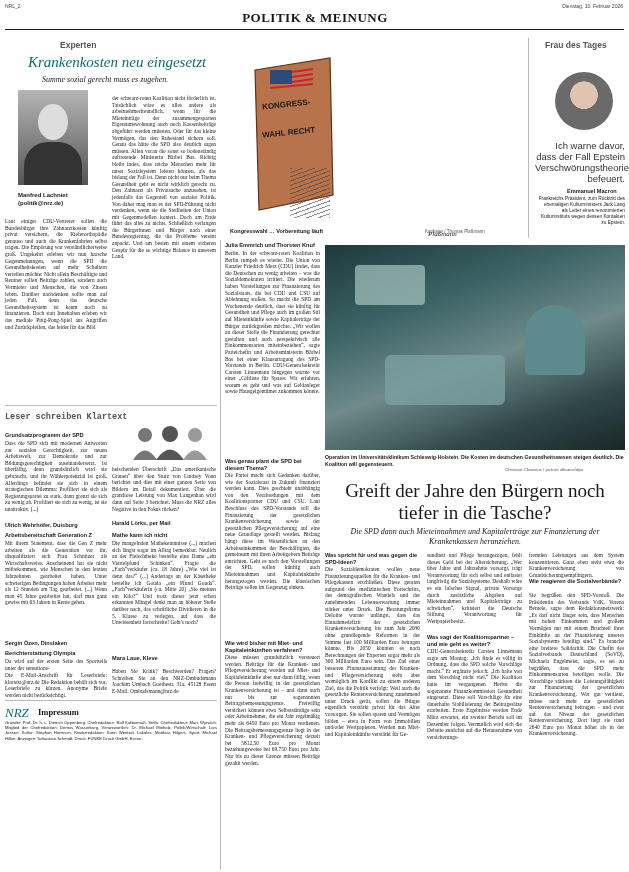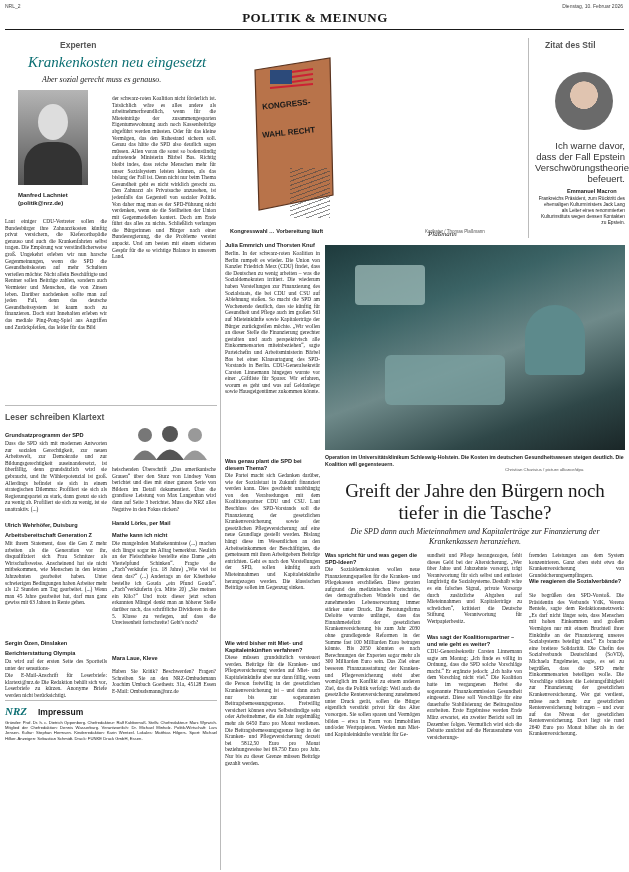--- a/index.html
+++ b/index.html
@@ -23,21 +23,21 @@
 
 <div class="p hdr-top">
   <span class="p" style="left:5px;top:3px;">NRL_2</span>
   <span class="p" style="right:6px;top:3px;">Dienstag, 10. Februar 2026</span>
 </div>
 <div class="p section-title">POLITIK &amp; MEINUNG</div>
 <div class="p rule" style="top:29px;left:5px;width:619px;"></div>
 
 <div class="p kicker" style="top:40px;left:60px;">Experten</div>
 <div class="p teal" style="top:54px;left:28px;font-size:15px;font-style:italic;">Krankenkosten neu eingesetzt</div>
-<div class="p" style="top:75px;left:42px;font-size:8px;font-style:italic;">Aber sozial gerecht muss es genauso.</div>
+<div class="p" style="top:75px;left:42px;font-size:8px;font-style:italic;">Summe sozial gerecht muss es zugehen.</div>
 <div class="p" style="top:90px;left:18px;width:70px;height:95px;background:linear-gradient(180deg,#b5b5b5,#555);">
   <div style="position:absolute;left:20px;top:14px;width:30px;height:36px;border-radius:50%;background:#ddd;"></div>
   <div style="position:absolute;left:6px;top:52px;width:58px;height:43px;border-radius:24px 24px 0 0;background:#333;"></div>
 </div>
 <div class="p sans bold" style="top:192px;left:18px;font-size:6px;">Manfred Lachniet</div>
 <div class="p sans bold" style="top:200px;left:18px;font-size:6px;">(politik@nrz.de)</div>
 <div class="p txt" style="top:218px;left:5px;width:102px;">Laut einiger CDU-Vertreter sollen die Bundesbürger ihre Zahnarztkosten künftig privat versichern, die Kieferorthopädie genauso und auch die Krankenfahrten selbst tragen. Die Empörung war verständlicherweise groß. Ungekehrt erleben wir nun harsche Gegenmeinungen, wenn die SPD die Gesundheitskosten auf mehr Schultern verteilen möchte: Nicht allein Beschäftigte und Rentner sollen Beiträge zahlen, sondern auch Vermieter und Menschen, die von Zinsen leben. Darüber nachdenken sollte man auf jeden Fall, denn das deutsche Gesundheitssystem ist kaum noch zu finanzieren. Doch statt Innehalten erleben wir das mediale Ping-Pong-Spiel aus Angriffen und Zurückpfeifen, das leider für das Bild</div>
 <div class="p txt" style="top:95px;left:112px;width:104px;">der schwarz-roten Koalition nicht förderlich ist. Tatsächlich wäre es alles andere als arbeitnehmerfreundlich, wenn für die Mieteinträge der zusammengesparten Eigentumswohnung auch noch Kassenbeiträge abgeführt werden müssten. Oder für das kleine Vermögen, das den Ruhestand sichern soll. Genau das hätte die SPD also deutlich sagen müssen. Allen voran die sonst so bodenständig auftretende Ministerin Bärbel Bas. Richtig bleibt indes, dass reiche Menschen mehr für unser Sozialsystem leisten können, als das bislang der Fall ist. Denn nicht nur beim Thema Gesundheit geht es nicht wirklich gerecht zu. Den Zahnarzt als Privatsache anzusehen, ist jedenfalls das Gegenteil von sozialer Politik. Von daher mag man es der SPD-Führung nicht verdenken, wenn sie die Steilheiten der Union mit Gegenmodellen kontert. Doch am Ende führt das alles zu nichts. Schließlich verlangen die Bürgerinnen und Bürger nach einer Bundesregierung, die die Probleme vereint anpackt. Und am besten mit einem sicheren Gespür für die so wichtige Balance in unserem Land.</div>
 
 <div class="p" style="top:50px;left:245px;width:90px;height:165px;">
@@ -51,28 +51,28 @@
   </svg>
 </div>
 <div class="p sans bold" style="top:100px;left:262px;font-size:8px;transform:rotate(-6deg);">KONGRESS-</div>
 <div class="p sans bold" style="top:128px;left:262px;font-size:8px;transform:rotate(-6deg);">WAHL RECHT</div>
 <div class="p" style="top:168px;left:290px;width:40px;height:50px;background:repeating-linear-gradient(160deg,#444 0 1px,transparent 1px 4px);opacity:.6;"></div>
 <div class="p" style="top:202px;left:428px;font-size:7px;font-style:italic;margin-top:28px;">Plaßmann</div>
 <div class="p sans bold" style="top:228px;left:230px;font-size:5.5px;">Kongresswahl … Vorbereitung läuft</div>
 <div class="p sans" style="top:229px;left:425px;font-size:4.5px;color:#555;">Karikatur / Thomas Plaßmann</div>
 
 <div class="p vline" style="top:38px;left:528px;height:200px;"></div>
-<div class="p kicker" style="top:40px;left:545px;">Zitat des Stil</div>
+<div class="p kicker" style="top:40px;left:545px;">Frau des Tages</div>
 <div class="p" style="top:72px;left:555px;width:58px;height:58px;border-radius:50%;background:radial-gradient(circle at 50% 40%,#e0c4b0 0 30%,#6a6a6a 31% 100%);"></div>
 <div class="p quote" style="top:140px;left:535px;width:90px;">Ich warne davor, dass der Fall Epstein Verschwörungstheorien befeuert.</div>
 <div class="p sans bold" style="top:188px;left:567px;font-size:5.6px;">Emmanuel Macron</div>
 <div class="p sans" style="top:196px;left:537px;width:88px;font-size:4.8px;line-height:6px;text-align:right;">Frankreichs Präsident, zum Rücktritt des ehemaligen Kulturministers Jack Lang als Leiter eines renommierten Kulturinstituts wegen dessen Kontakten zu Epstein.</div>
 
 <div class="p hline" style="top:405px;left:5px;width:212px;"></div>
-<div class="p kicker" style="top:412px;left:5px;">Leser schreiben Klartext</div>
+<div class="p kicker" style="top:412px;left:5px;font-family:Liberation Mono, monospace;">Leser schreiben Klartext</div>
 <div class="p" style="top:425px;left:130px;width:80px;height:35px;">
   <svg width="80" height="35" viewBox="0 0 80 35">
     <circle cx="15" cy="10" r="7" fill="#777"></circle>
       <path d="M3 35 Q15 16 27 35Z" fill="#777"></path>
     <circle cx="40" cy="9" r="8" fill="#555"></circle>
       <path d="M26 35 Q40 14 54 35Z" fill="#555"></path>
     <circle cx="65" cy="10" r="7" fill="#999"></circle>
       <path d="M53 35 Q65 16 77 35Z" fill="#999"></path>
   </svg>
 </div>
@@ -87,22 +87,22 @@
 <div class="p txt" style="top:672px;left:5px;width:102px;">Die E-Mail-Anschrift für Leserbriefe: klartext@nrz.de Die Redaktion behält sich vor, Leserbriefe zu kürzen. Anonyme Briefe werden nicht berücksichtigt.</div>
 
 <div class="p txt" style="top:466px;left:112px;width:104px;">heischenden Überschrift „Das amerikanische Grauen“ über den Sturz von Lindsey Vonn berichtet und dies mit einer ganzen Serie von Bildern im Detail dokumentiert. Über die grandiose Leistung von Max Langenhan wird dann auf Seite 3 berichtet. Muss die NRZ alles Negative in den Fokus rücken?</div>
 <div class="p subhead" style="top:520px;left:112px;">Harald Lörks, per Mail</div>
 <div class="p subhead" style="top:532px;left:112px;">Mathe kann ich nicht</div>
 <div class="p txt" style="top:540px;left:112px;width:104px;">Die mangelnden Mathekenntnisse (...) machen sich längst sogar im Alltag bemerkbar. Neulich an der Fleischtheke bestellte eine Dame „ein Viertelpfund Schinken“. Fragte die „Fach“verkäufer (ca. 18 Jahre) „Wie viel ist denn das?“ (...) Andertags an der Käsetheke bestellte ich Gouda „ein Pfund Gouda“. „Fach“verkäuferin (ca. Mitte 20) „Sie meinen ein Kilo?“ Und trotz dieser jetzt schon erkannten Mängel denkt man an höherer Stelle darüber nach, das schriftliche Dividieren in die 5. Klasse zu verlegen, auf dass die Unwissenheit fortschreite! Geht's noch?</div>
 <div class="p subhead" style="top:655px;left:112px;">Mara Laue, Kleve</div>
 <div class="p txt" style="top:668px;left:112px;width:104px;">Haben Sie Kritik? Beschwerden? Fragen? Schreiben Sie an den NRZ-Ombudsmann Joachim Umbach Goethestr. 31a, 45128 Essen E-Mail: Ombudsmann@nrz.de</div>
 
 <div class="p hline" style="top:700px;left:5px;width:212px;"></div>
-<div class="p" style="top:705px;left:5px;font-size:11px;font-weight:bold;font-style:italic;color:#0a6e72;text-align:center;">NRZ</div>
-<div class="p kicker" style="top:707px;left:38px;color:#1a1a1a;">Impressum</div>
+<div class="p" style="top:705px;left:5px;font-size:13px;font-weight:normal;font-style:italic;color:#0a6e72;text-align:center;">NRZ</div>
+<div class="p kicker" style="top:707px;left:38px;color:#1a1a1a;font-family:Liberation Serif, serif;">Impressum</div>
 <div class="p sans" style="top:720px;left:5px;width:212px;font-size:4.2px;line-height:5.2px;text-align:justify;">Gründer: Prof. Dr. h. c. Dietrich Oppenberg. Chefredakteur: Ralf Kubbernuß. Stellv. Chefredakteur: Marc Wyrwich. Mitglied der Chefredaktion: Dennis Wasserburg. Verantwortlich: Dr. Michael Minholz. Politik/Wirtschaft: Lars Jensen. Kultur: Stephan Hermsen. Kinderredaktion: Karin Wentzel. Lokales: Matthias Hilgers. Sport: Michael Hilker. Anzeigen: Sebastian Schmidt. Druck: FUNKE Druck GmbH, Essen.</div>
 
 <div class="p vline" style="top:240px;left:220px;height:630px;"></div>
 <div class="p subhead" style="top:242px;left:225px;">Julia Emmrich und Thorsten Knuf</div>
 <div class="p txt" style="top:250px;left:225px;width:95px;">Berlin. In der schwarz-roten Koalition in Berlin rumpelt es wieder. Die Union von Kanzler Friedrich Merz (CDU) findet, dass die Deutschen zu wenig arbeiten – was die Sozialdemokraten irritiert. Die wiederum haben Vorstellungen zur Finanzierung des Sozialstaats, die bei CDU und CSU auf Ablehnung stoßen. So macht die SPD am Wochenende deutlich, dass sie künftig für Gesundheit und Pflege auch im großen Stil auf Mieteinkünfte sowie Kapitalerträge der Bürger zurückgreifen möchte. „Wir wollen an dieser Stelle die Finanzierung gerechter gestalten und auch perspektivisch alle Einkommensarten miteinbeziehen“, sagte Parteichefin und Arbeitsministerin Bärbel Bas bei einer Klausurtagung des SPD-Vorstands in Berlin. CDU-Generalsekretär Carsten Linnemann hingegen warnte vor einer „Giftliste für Sparer. Wir erfahren, worum es geht und was auf Geldanleger sowie Hausgeigentümer zukommen könnte.</div>
 <div class="p subhead" style="top:458px;left:225px;width:95px;">Was genau plant die SPD bei diesem Thema?</div>
 <div class="p txt" style="top:472px;left:225px;width:95px;">Die Partei macht sich Gedanken darüber, wie der Sozialstaat in Zukunft finanziert werden kann. Dies geschieht unabhängig von den Verabredungen mit dem Koalitionspartner CDU und CSU. Laut Beschluss des SPD-Vorstands soll die Finanzierung der gesetzlichen Krankenversicherung sowie der gesetzlichen Pflegeversicherung auf eine neue Grundlage gestellt werden. Bislang hängt diese im Wesentlichen an den Arbeitseinkommen der Beschäftigten, die gemeinsam mit ihren Arbeitgebern Beiträge entrichten. Geht es nach den Vorstellungen der SPD, sollen künftig auch Mieteinnahmen und Kapitaleinkünfte herangezogen werden. Die klassischen Beiträge sollen im Gegenzug sinken.</div>
 <div class="p subhead" style="top:640px;left:225px;width:95px;">Wie wird bisher mit Miet- und Kapitaleinkünften verfahren?</div>
 <div class="p txt" style="top:654px;left:225px;width:95px;">Diese müssen grundsätzlich versteuert werden. Beiträge für die Kranken- und Pflegeversicherung werden auf Miet- und Kapitaleinkünfte aber nur dann fällig, wenn die Person freiwillig in der gesetzlichen Krankenversicherung ist – und dann auch nur bis zur sogenannten Beitragsbemessungsgrenze. Freiwillig versichert können etwa Selbstständige sein oder Arbeitnehmer, die ein Jahr regelmäßig mehr als 6450 Euro pro Monat verdienen. Die Beitragsbemessungsgrenze liegt in der Kranken- und Pflegeversicherung derzeit bei 5812,50 Euro pro Monat beziehungsweise bei 69.750 Euro pro Jahr. Nur bis zu dieser Grenze müssen Beiträge gezahlt werden.</div>
 

